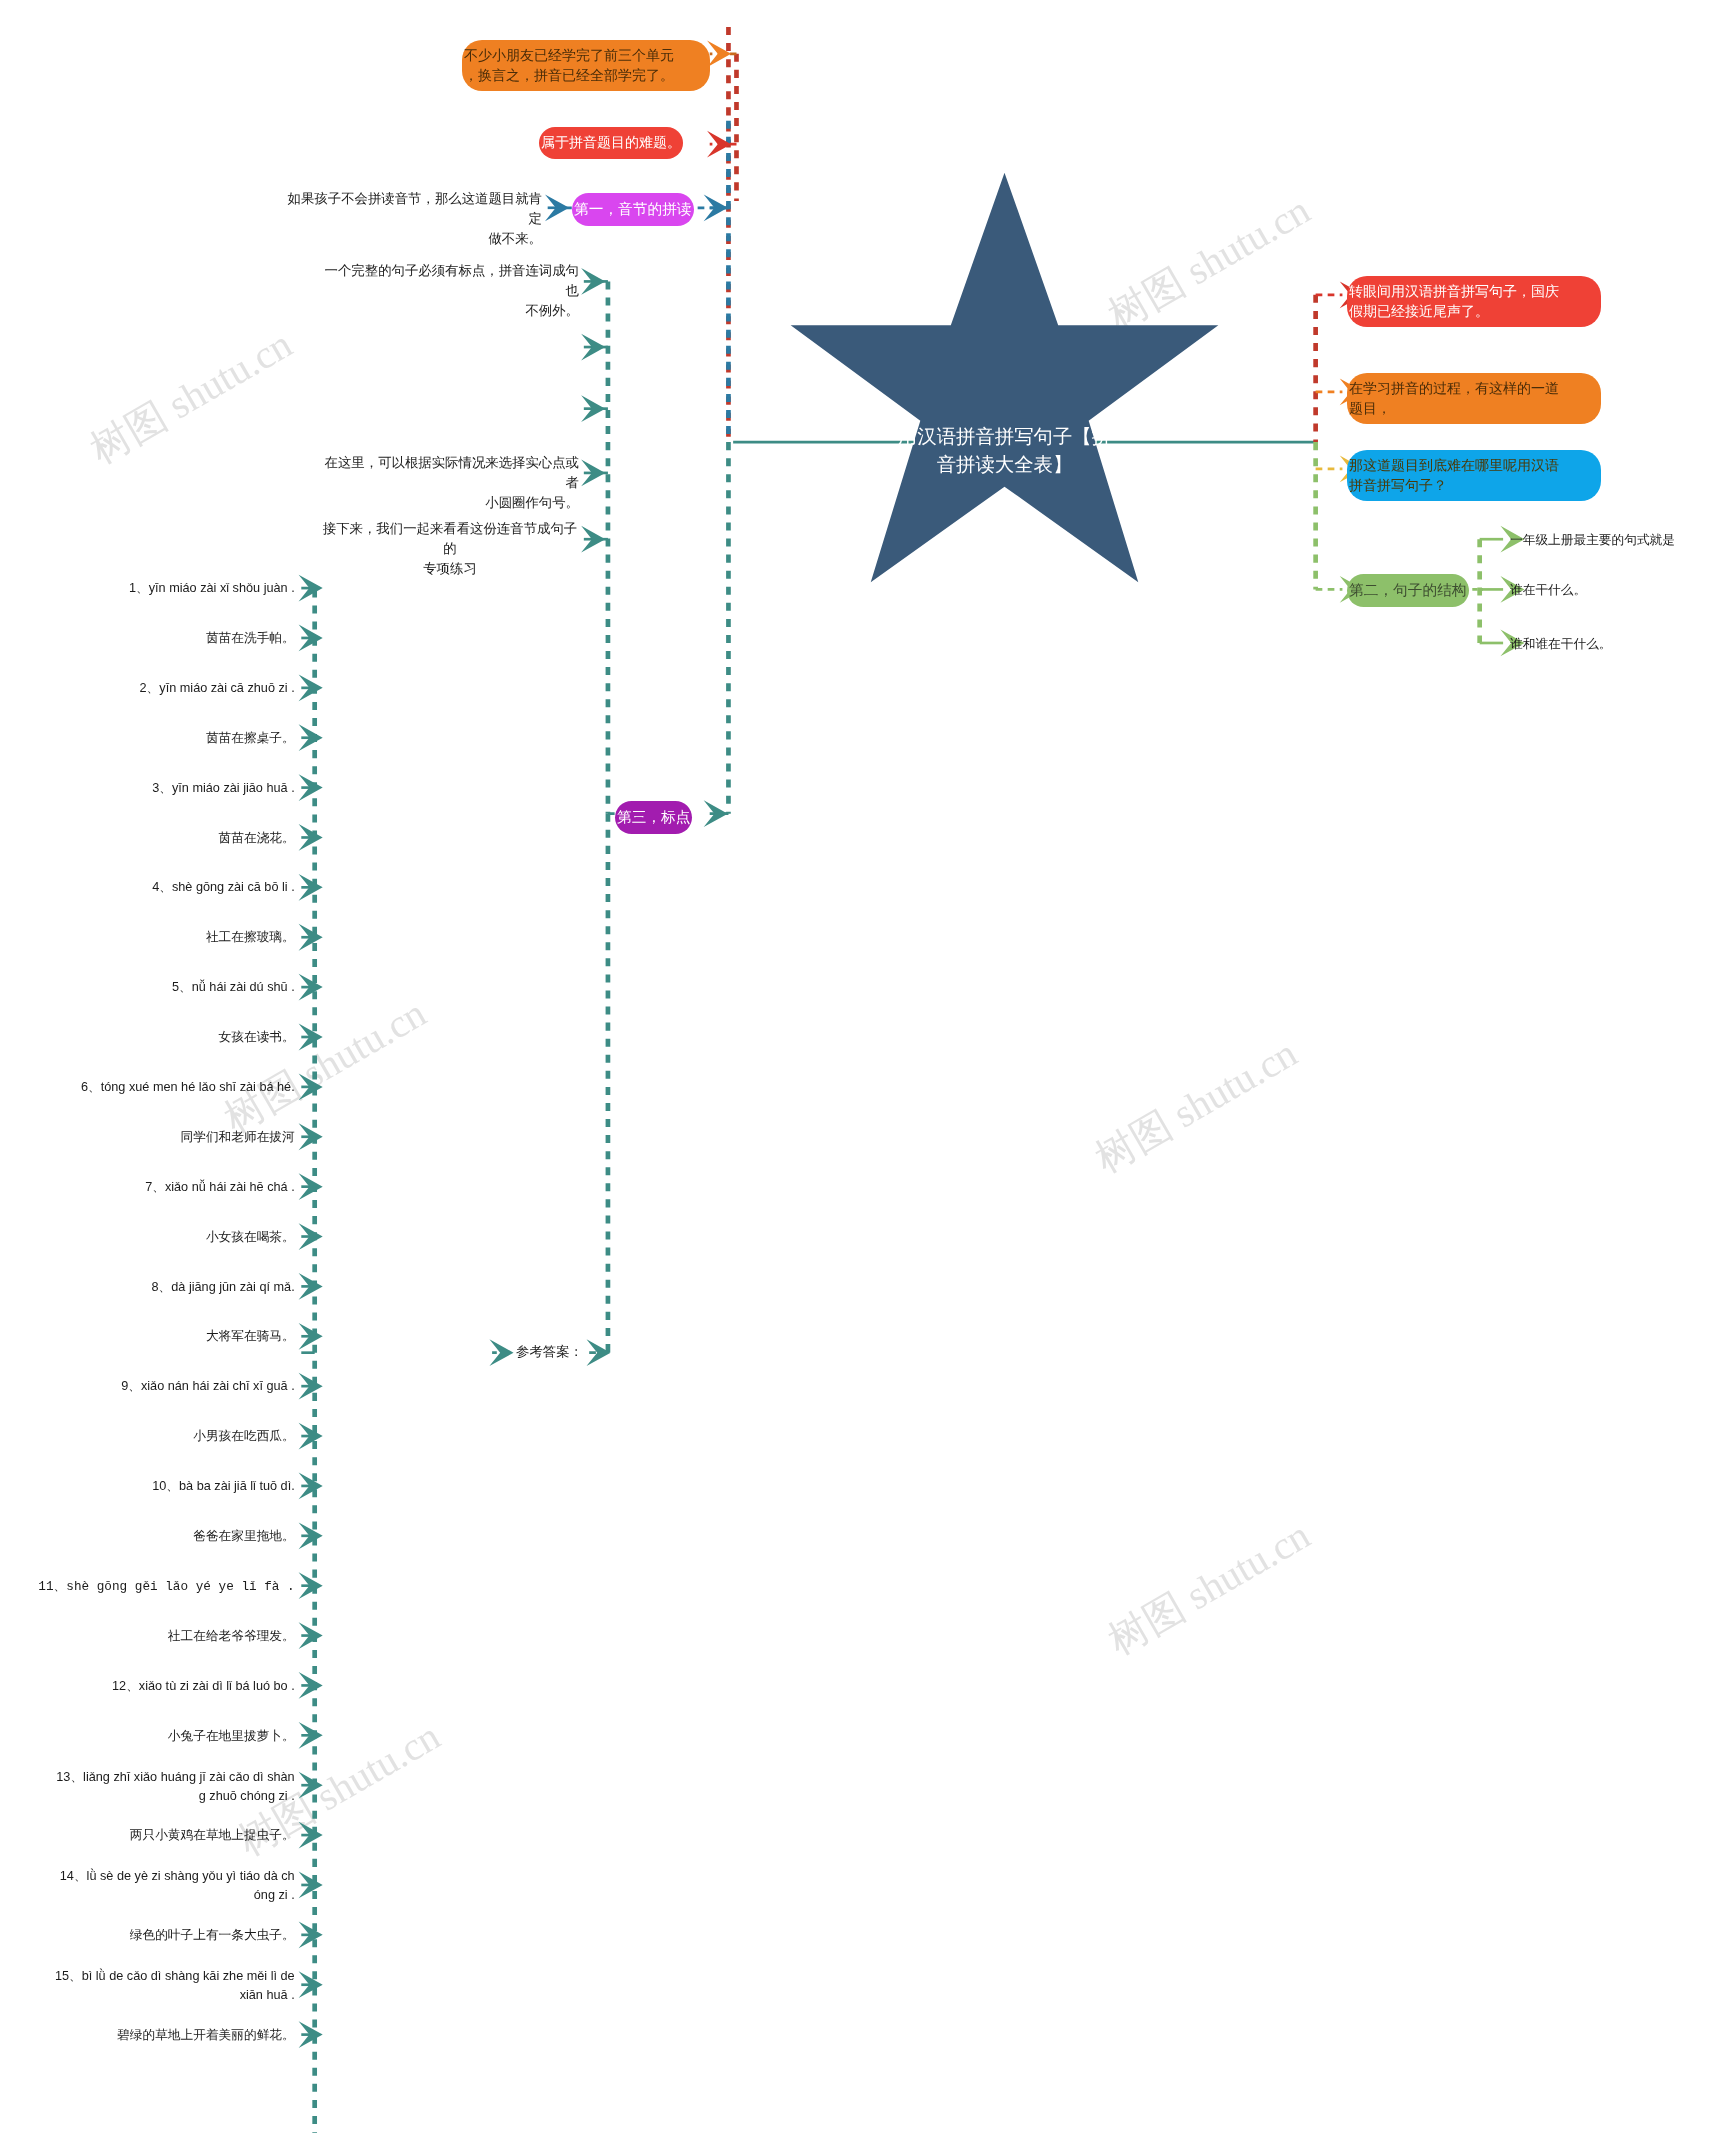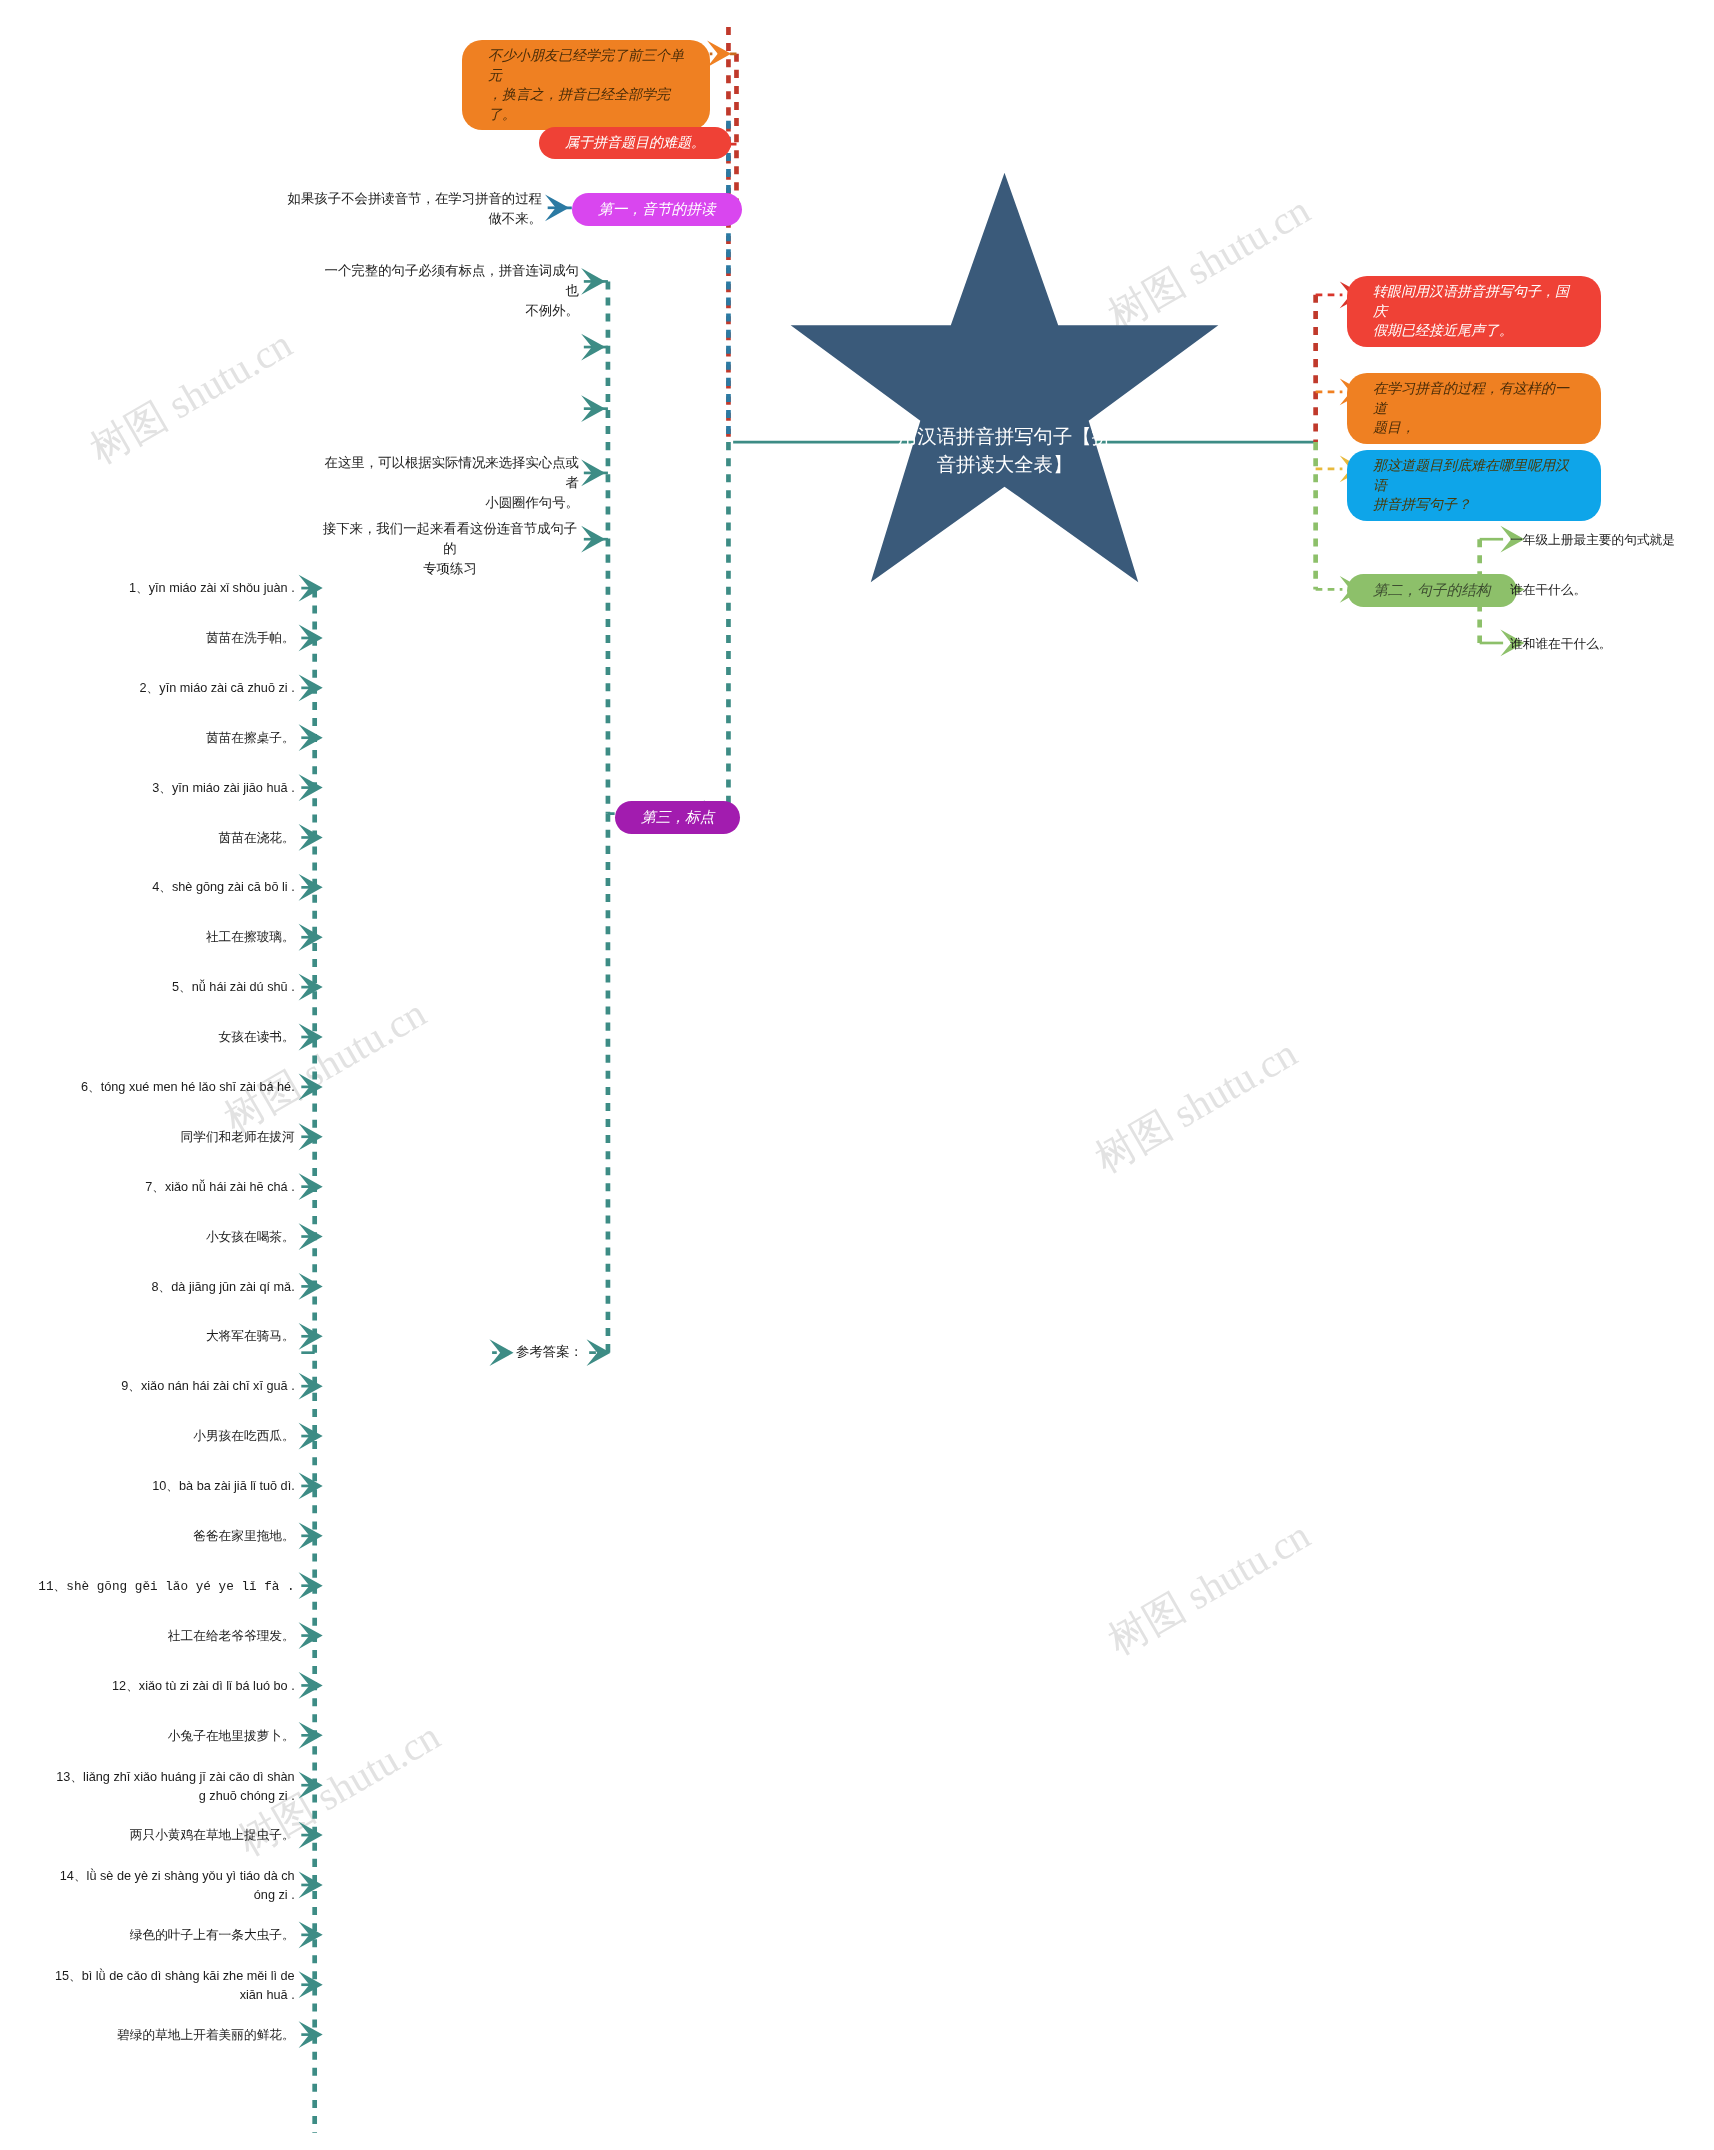--- a/index.html
+++ b/index.html
@@ -43,24 +43,23 @@
 
   
   .node{
     position:absolute;
     z-index:5;
     box-sizing:border-box;
     font-family:"Liberation Sans","DejaVu Sans",sans-serif;
   }
   .pill{
     border-radius:20px;
-    padding:6px 26px;
+    padding:6px 2px;
     color:#ffffff;
     line-height:1.4;
-    font-style:italic;
   }
   .pill.blue{background:#d946ef;}
   .pill.teal{background:#a21caf;text-align:right;}
   .pill.green{background:#8dc06a;color:#3d4d30;}
   .pill.red{background:#ef4136;}
   .pill.orange{background:#ef8022;color:#4a2c08;}
   .pill.yellow{background:#0ea5e9;color:#4a3a08;}
   .plain{
     color:#1b1b1b;
     line-height:1.5;
@@ -196,21 +195,21 @@
     <div>音拼读大全表】</div>
   </div>
 
   <div class="node pill blue" style="left:572px;top:193px;font-size:14.7px;">第一，音节的拼读</div>
 
   <div class="node pill orange" style="left:462px;top:40px;width:248px;font-size:14px;white-space:pre-line;">不少小朋友已经学完了前三个单元
 ，换言之，拼音已经全部学完了。</div>
 
   <div class="node pill red" style="left:539px;top:127px;font-size:14px;white-space:pre-line;">属于拼音题目的难题。</div>
 
-  <div class="node plain right-txt" style="left:281px;top:189px;width:261px;font-size:13.4px;white-space:pre-line;">如果孩子不会拼读音节，在学习拼音的过程
+  <div class="node plain right-txt" style="left:281px;top:189px;width:261px;font-size:13.4px;white-space:pre-line;">如果孩子不会拼读音节，那么这道题目就肯定
 做不来。</div>
 
   <div class="node pill teal" style="left:615px;top:801px;font-size:14.7px;">第三，标点</div>
 
   <div class="node plain right-txt" style="left:321px;top:261px;width:258px;font-size:13.4px;white-space:pre-line;">一个完整的句子必须有标点，拼音连词成句也
 不例外。</div>
   <div class="node plain right-txt" style="left:321px;top:453px;width:258px;font-size:13.4px;white-space:pre-line;">在这里，可以根据实际情况来选择实心点或者
 小圆圈作句号。</div>
   <div class="node plain right-txt" style="left:321px;top:519px;width:258px;font-size:13.4px;white-space:pre-line;text-align:center;">接下来，我们一起来看看这份连音节成句子的
 专项练习</div>

